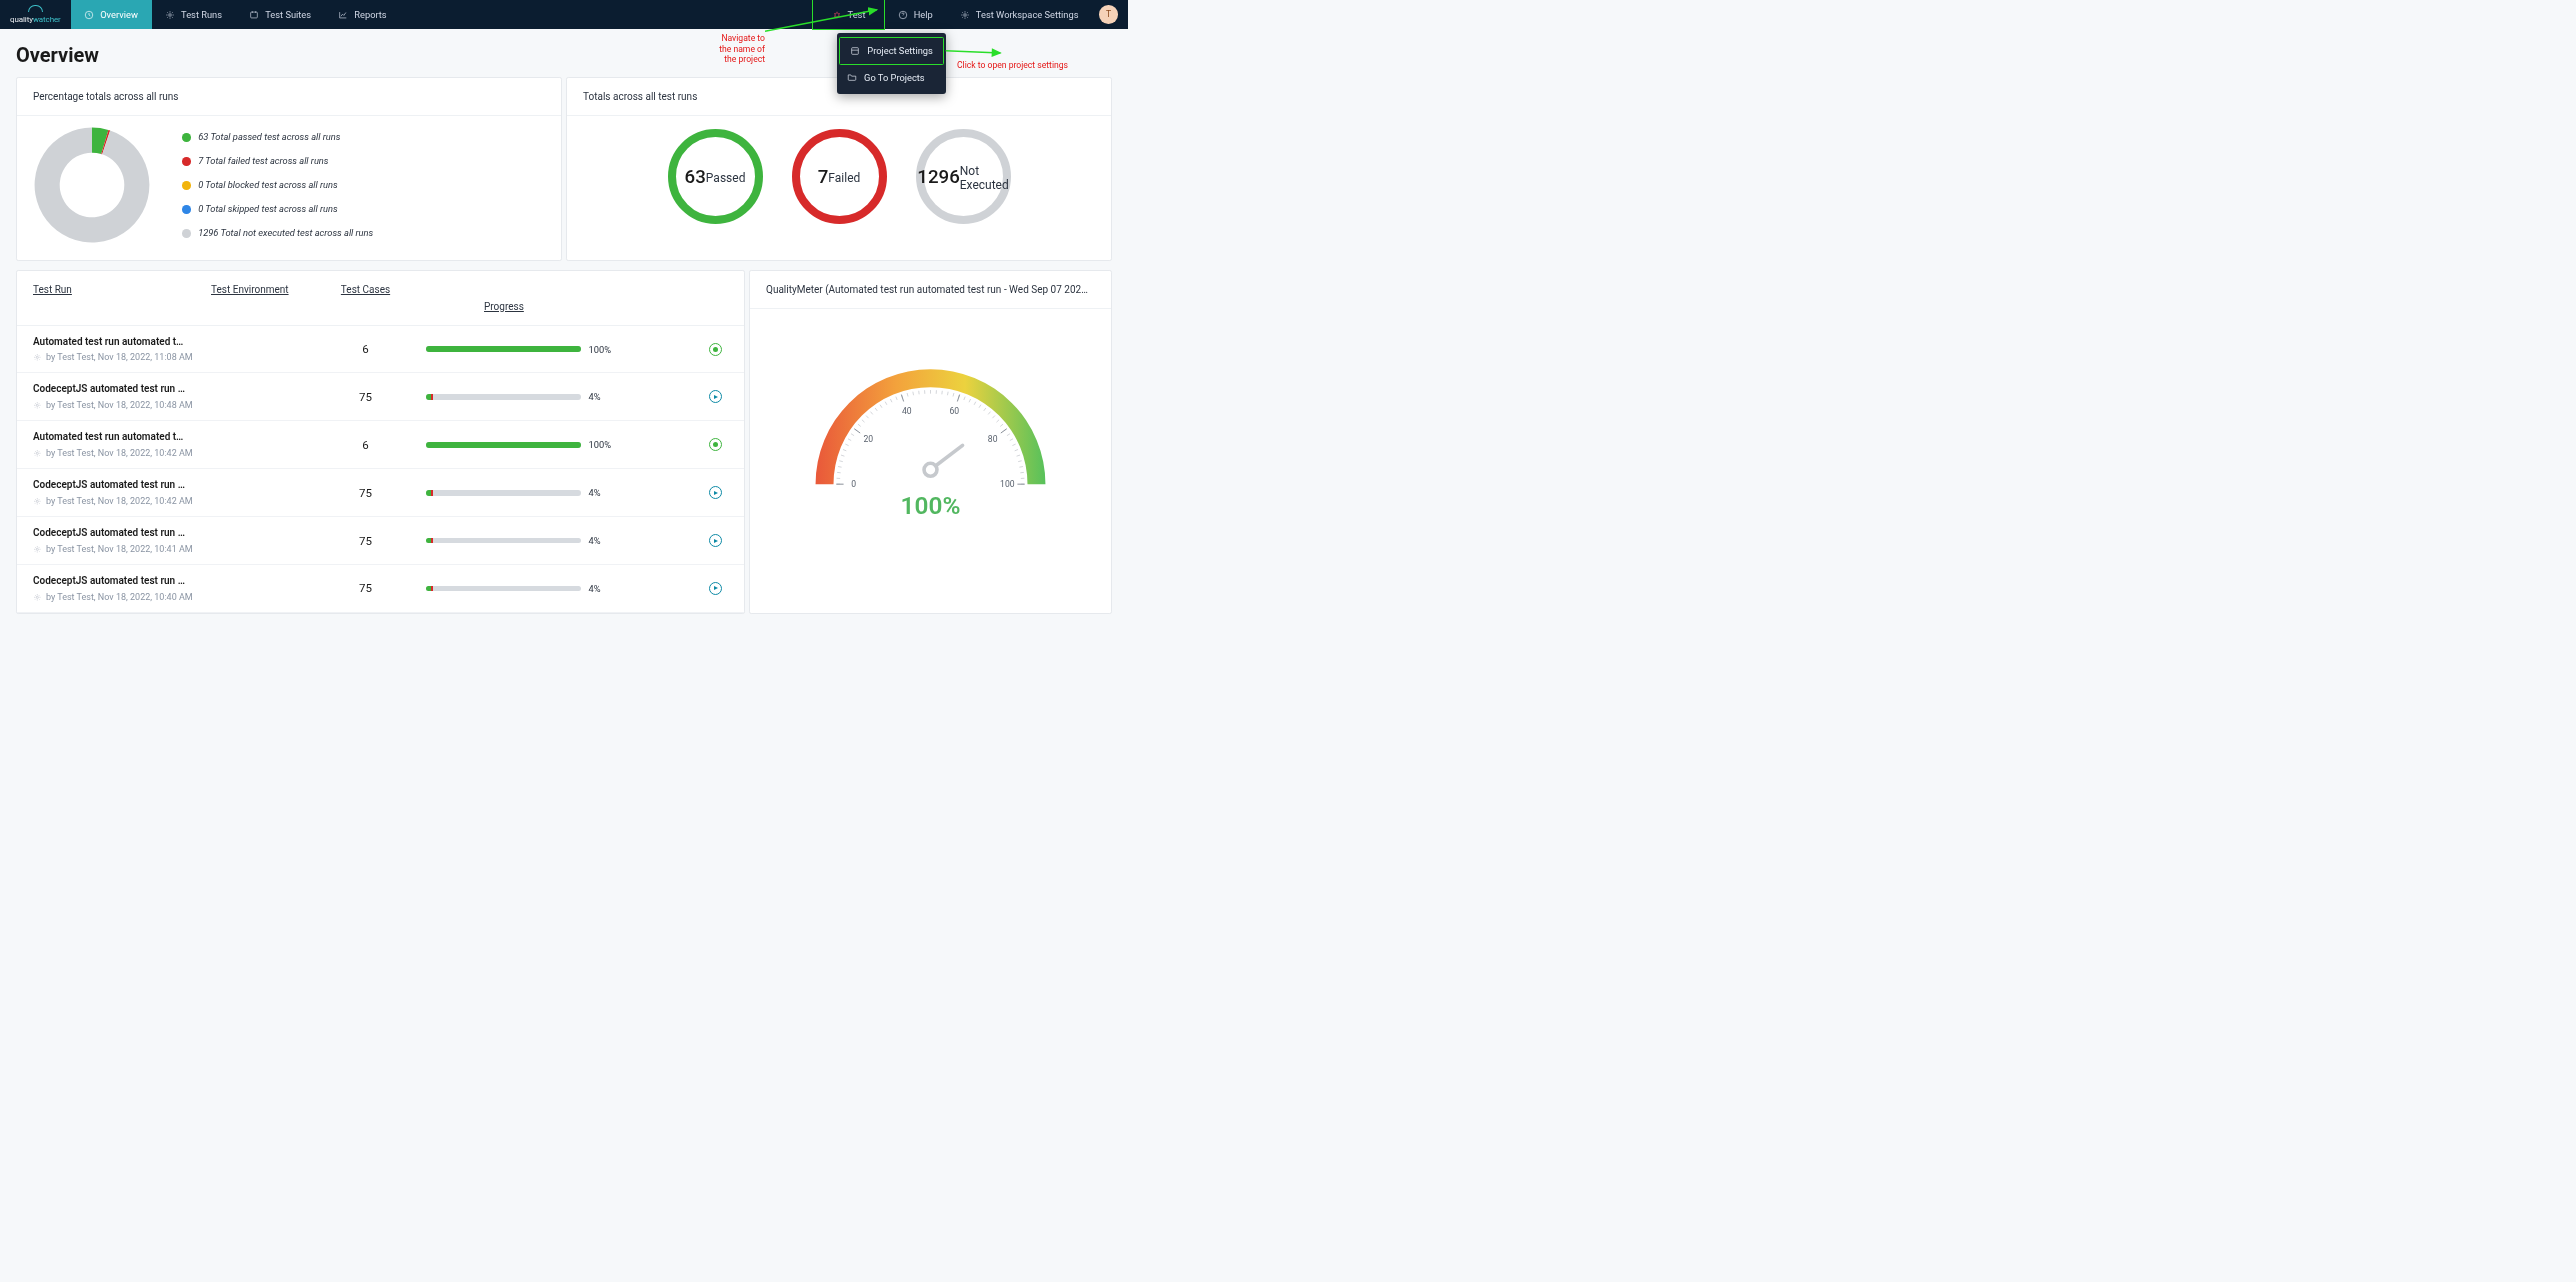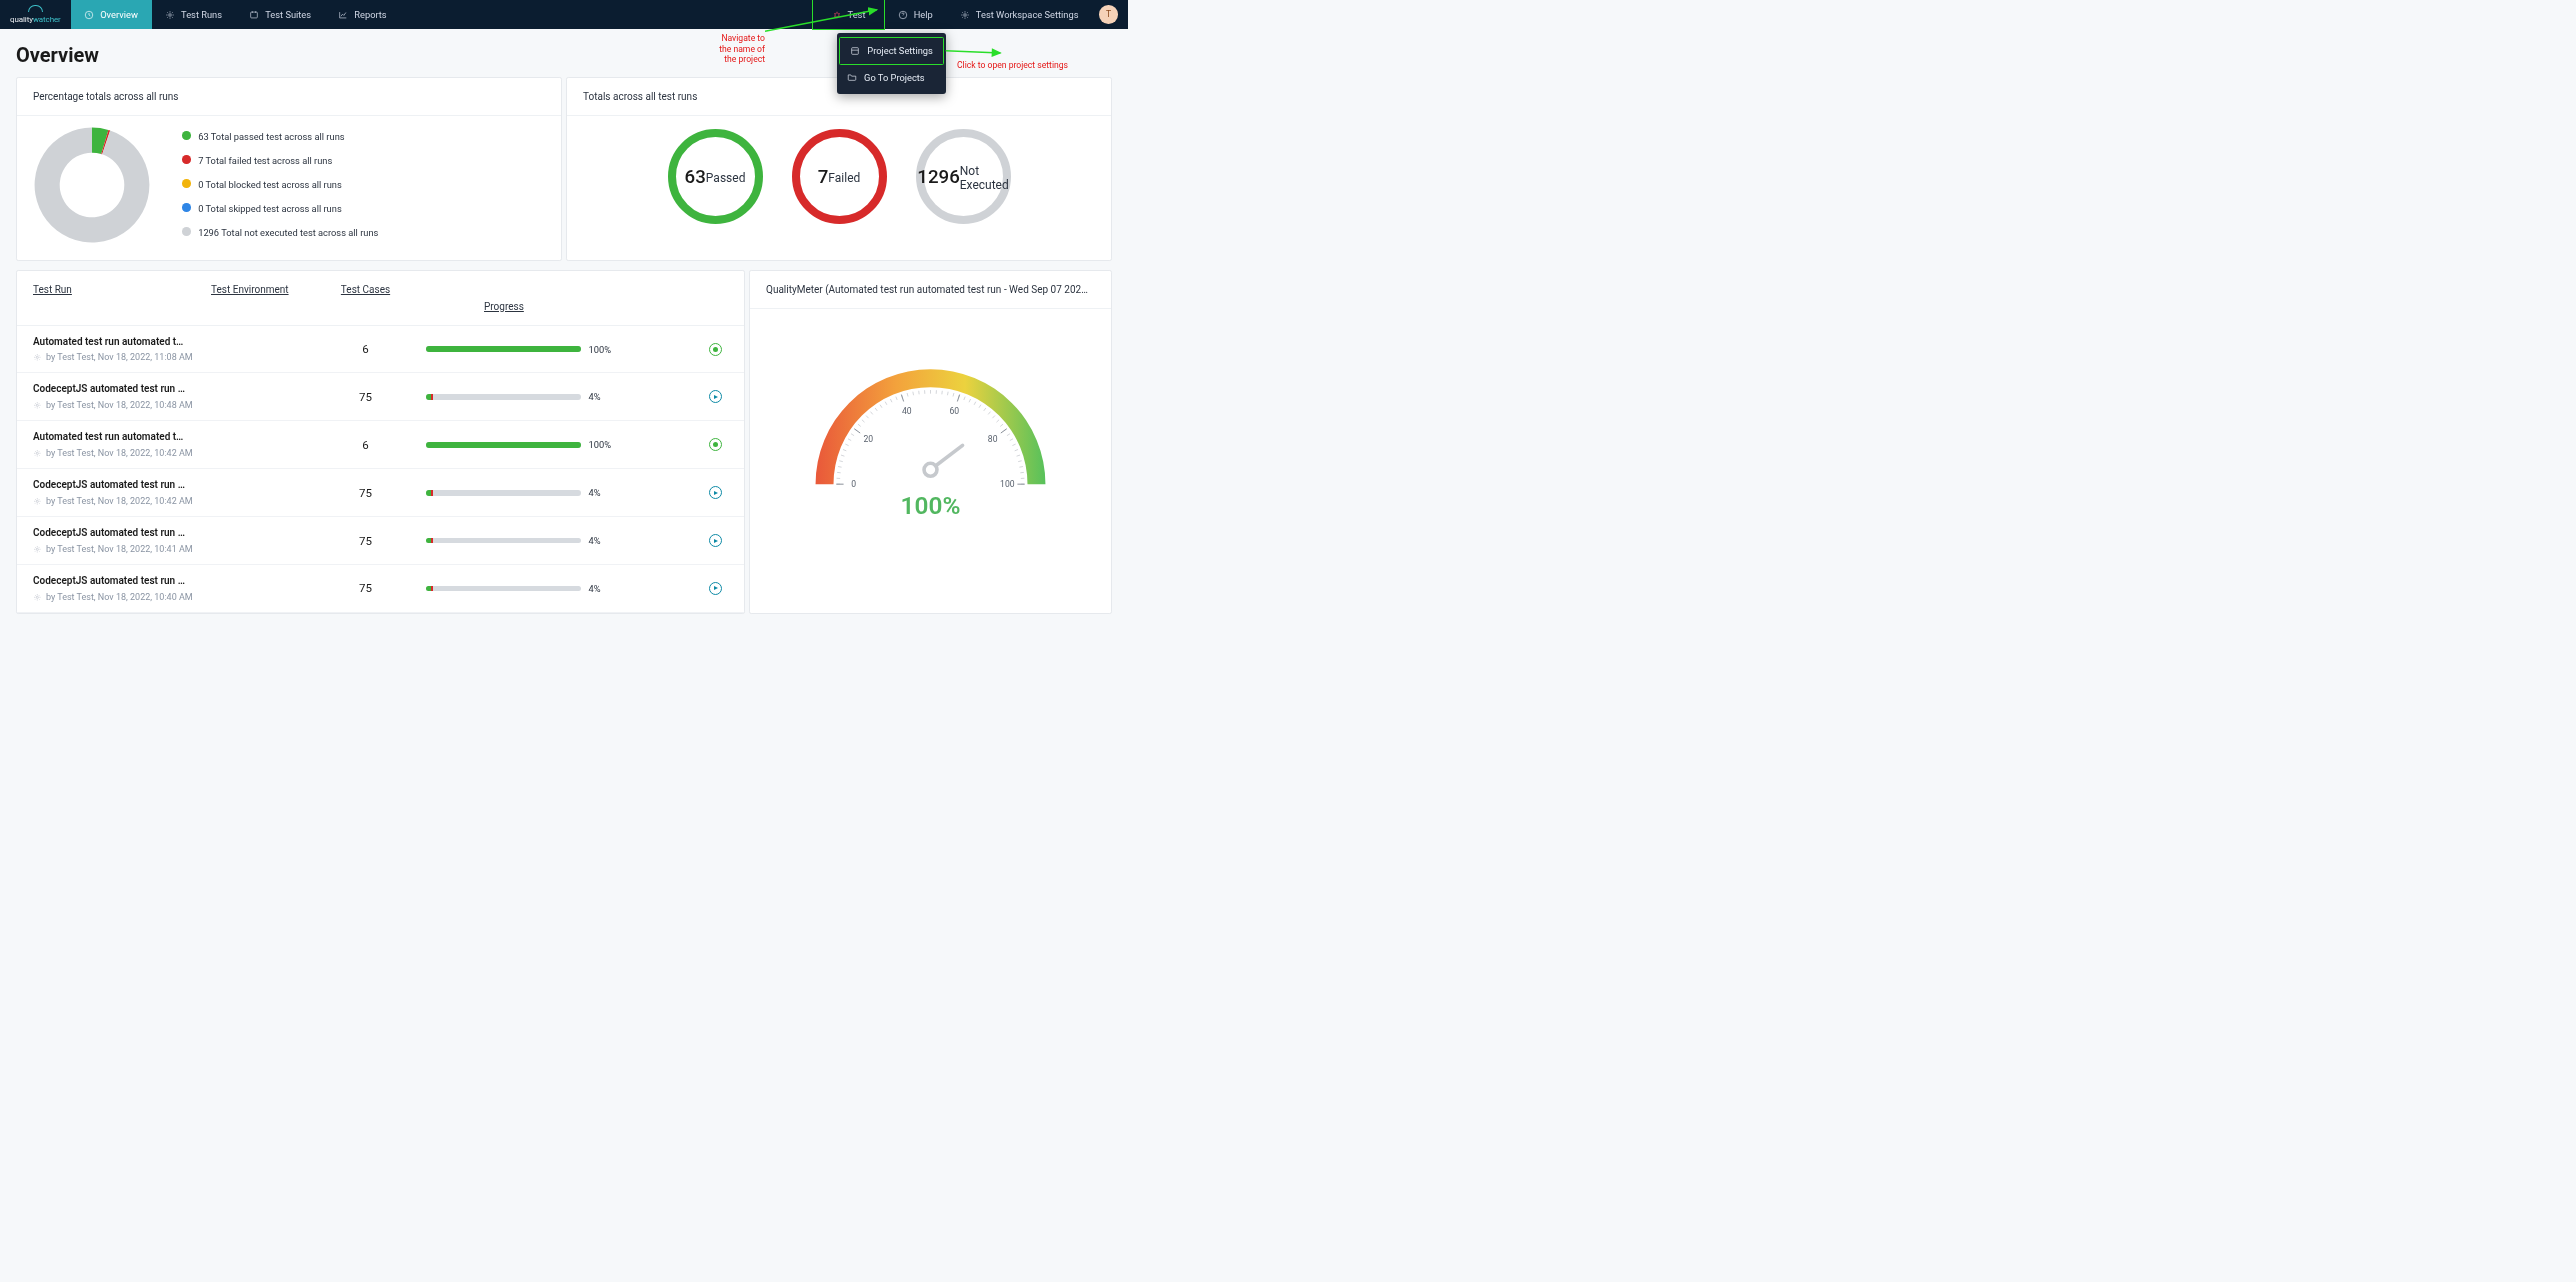--- a/index.html
+++ b/index.html
@@ -38,21 +38,21 @@
 .row { display: flex; gap: 4px; margin-bottom: 8.6px; }
 .card { background: #fff; border: 0.7px solid #e6e9ed; border-radius: 2.2px; }
 .card-hd { padding: 13px 16px; border-bottom: 0.7px solid #eef1f4; font-size: 10px; color: #2c3440; }
 
 .left-card { flex: 1; }
 .right-card { flex: 1; }
 
 
 .donut-wrap { display: flex; align-items: center; gap: 29px; padding: 7.2px 14.4px 14.4px; }
 .legend { display: flex; flex-direction: column; gap: 13px; font-size: 9.3px; color: #2c3440; }
-.legend-row { display: flex; align-items: flex-start; gap: 7.2px; }
+.legend-row { display: flex; align-items: flex-end; gap: 7.2px; font-style: italic; }
 .dot { width: 8.6px; height: 8.6px; border-radius: 50%; }
 
 
 .circles { display: flex; justify-content: center; gap: 29px; padding: 13px 7.2px 17px; }
 .circle { width: 95px; height: 95px; border-radius: 50%; display: flex; flex-direction: row; align-items: center; justify-content: center; }
 .circle .num { font-size: 18.7px; font-weight: 500; color: #1a1a1a; }
 .circle .lbl { font-size: 12px; color: #2c3440; margin-top: 1.4px; }
 
 
 .table-card { flex: 0 0 729px; }

